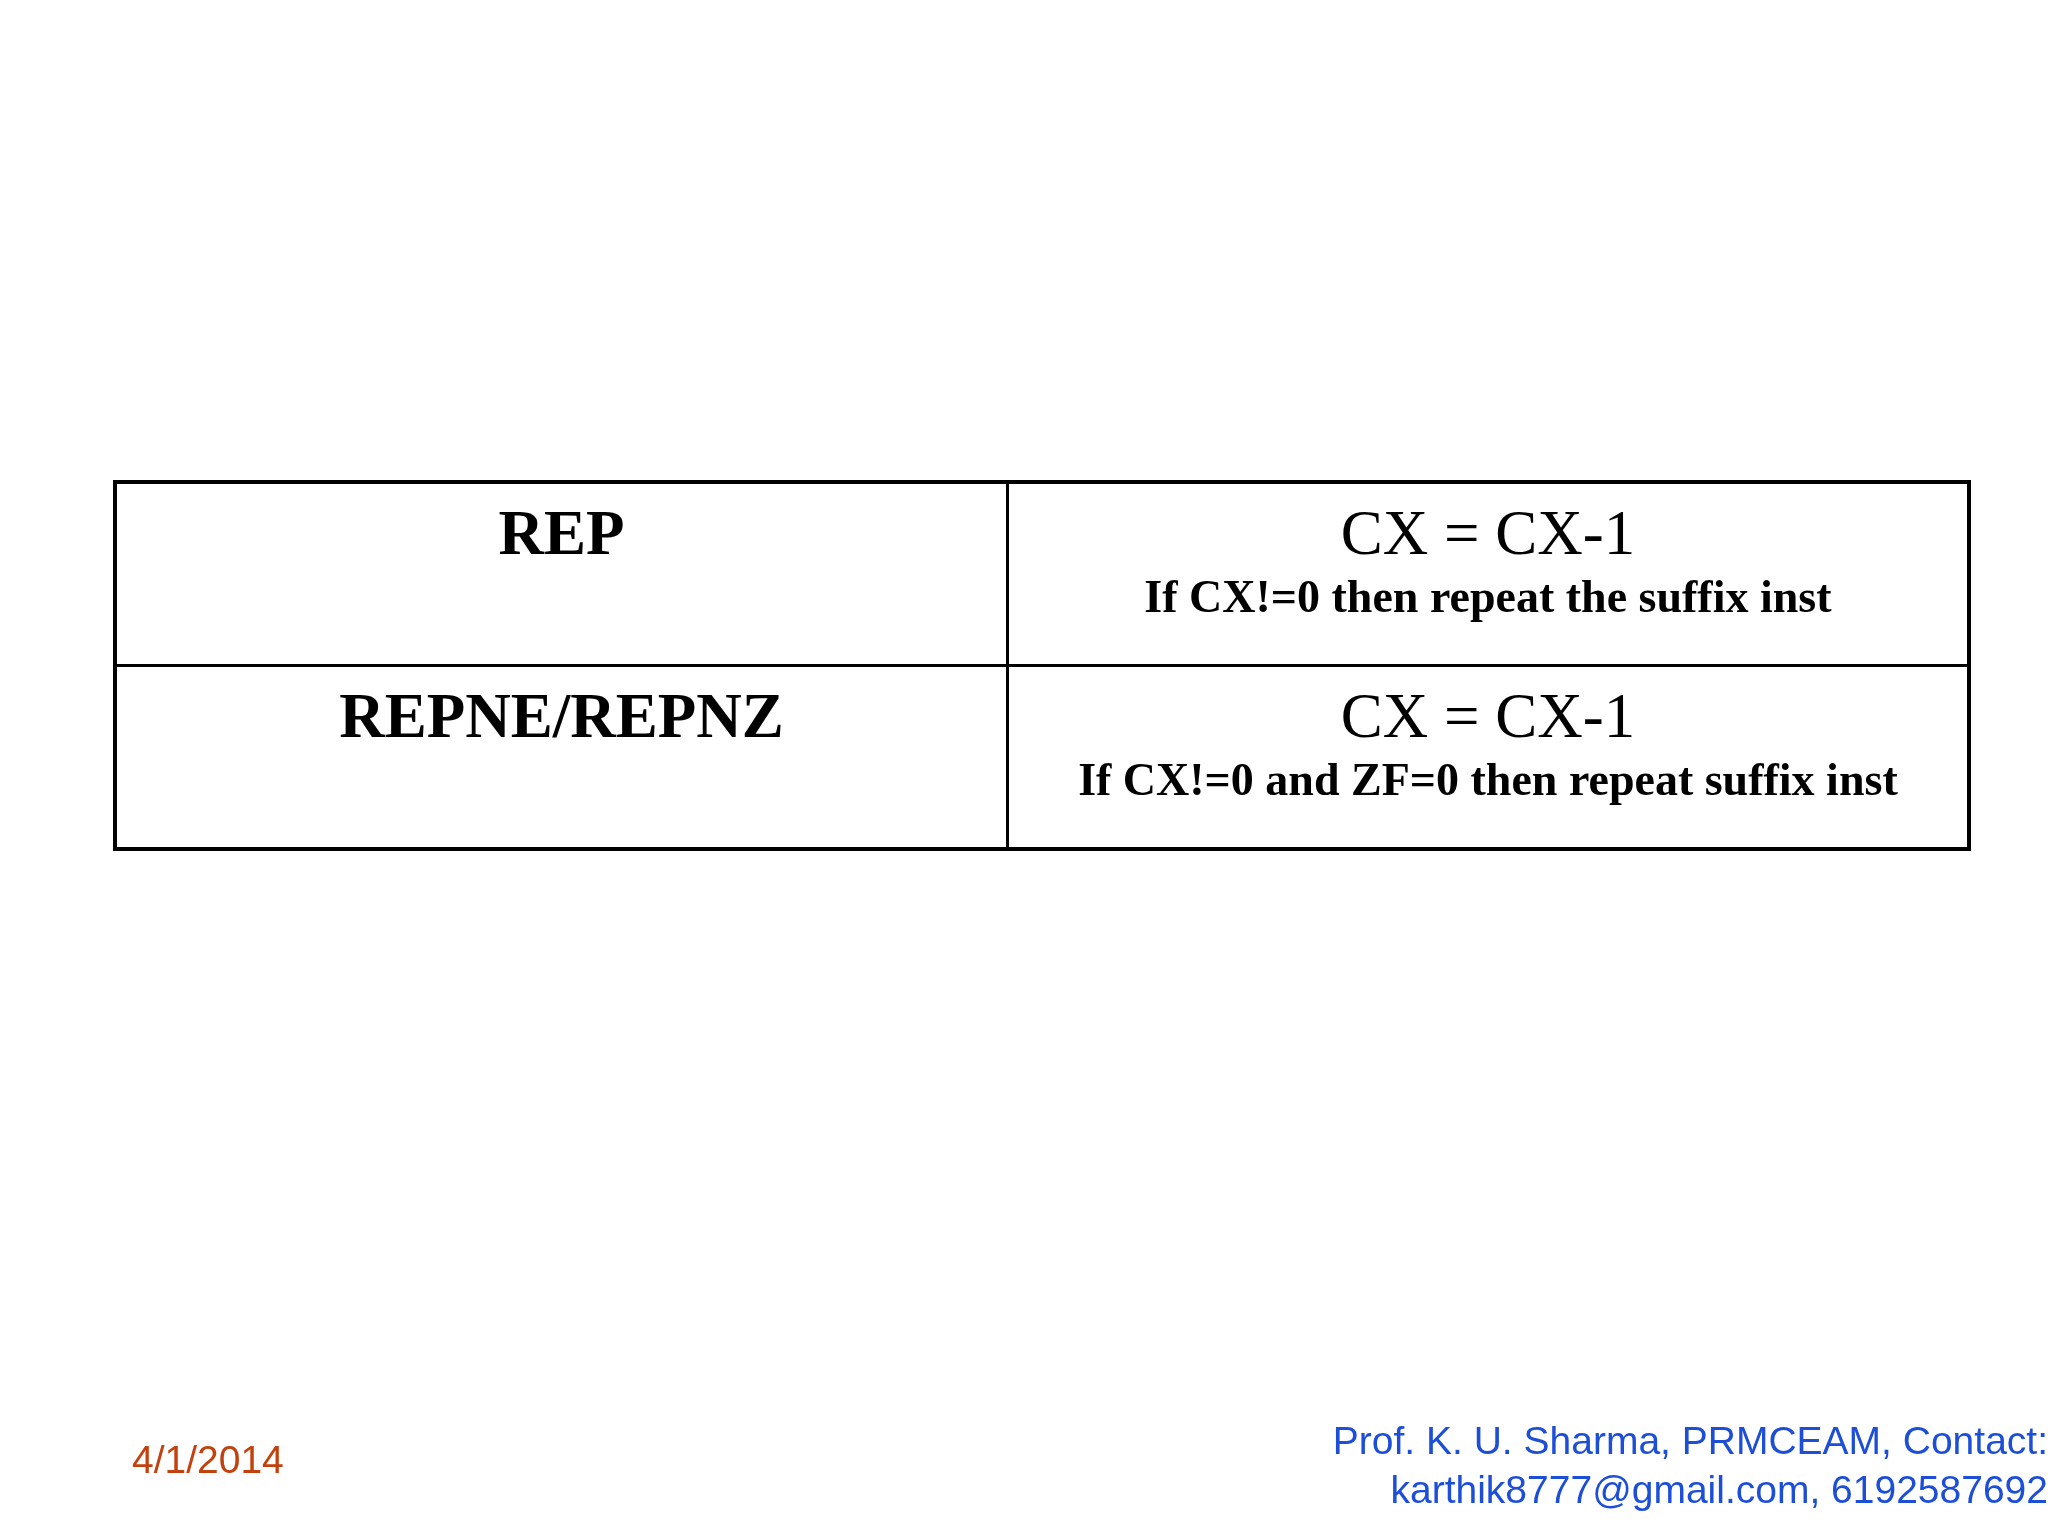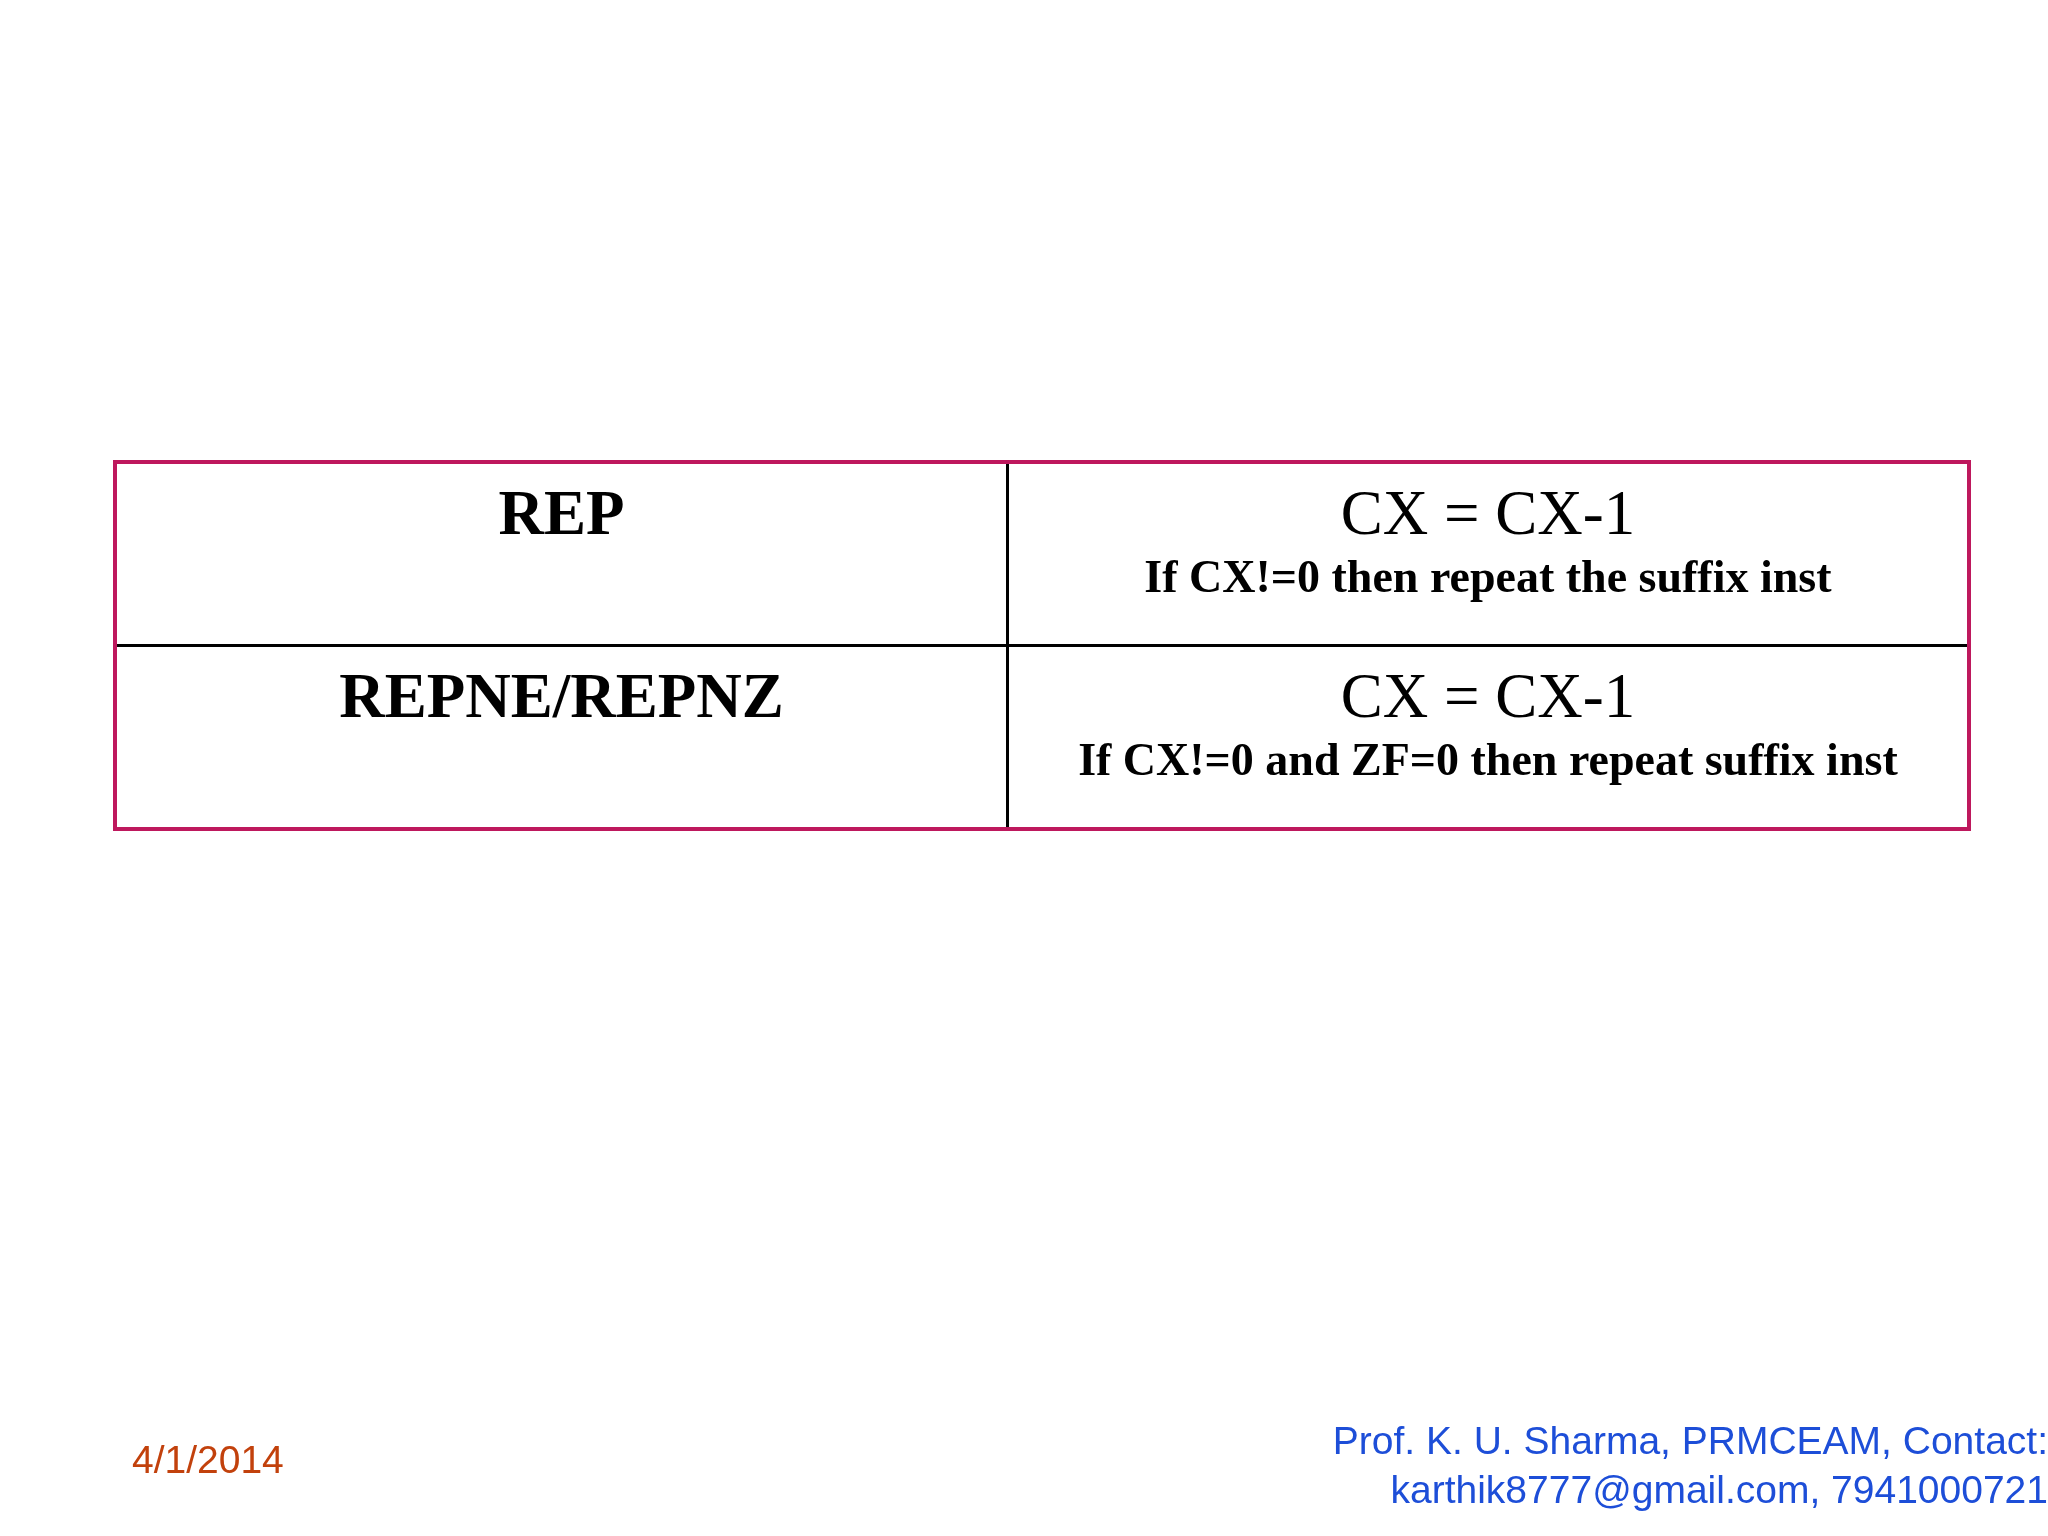--- a/index.html
+++ b/index.html
@@ -30,25 +30,25 @@
     font-size: 95px;
     line-height: 1.15;
     color: #000000;
     white-space: nowrap;
   }
 
   
   table.rep-table {
     position: absolute;
     left: 113px;
-    top: 460px;
+    top: 480px;
     width: 1858px;
     border-collapse: collapse;
     table-layout: fixed;
-    border: 4px solid #be185d;
+    border: 4px solid #000000;
   }
   table.rep-table td {
     border: 3px solid #000000;
     height: 160px;
     vertical-align: top;
     padding: 14px 6px 6px 6px;
     overflow: hidden;
   }
   td.col-instr { width: 48.1%; }
   td.col-action { width: 51.9%; }
@@ -130,16 +130,16 @@
           <div class="action-cond">If CX!=0 and ZF=0 then repeat suffix inst</div>
         </td>
       </tr>
     </tbody>
   </table>
 
   <div class="footer-date">4/1/2014</div>
 
   <div class="footer-credit">
     <div>Prof. K. U. Sharma, PRMCEAM, Contact:</div>
-    <div>karthik8777@gmail.com, 7941000721</div>
+    <div>karthik8777@gmail.com, 6192587692</div>
   </div>
 
 </div>
 
 </body></html>

